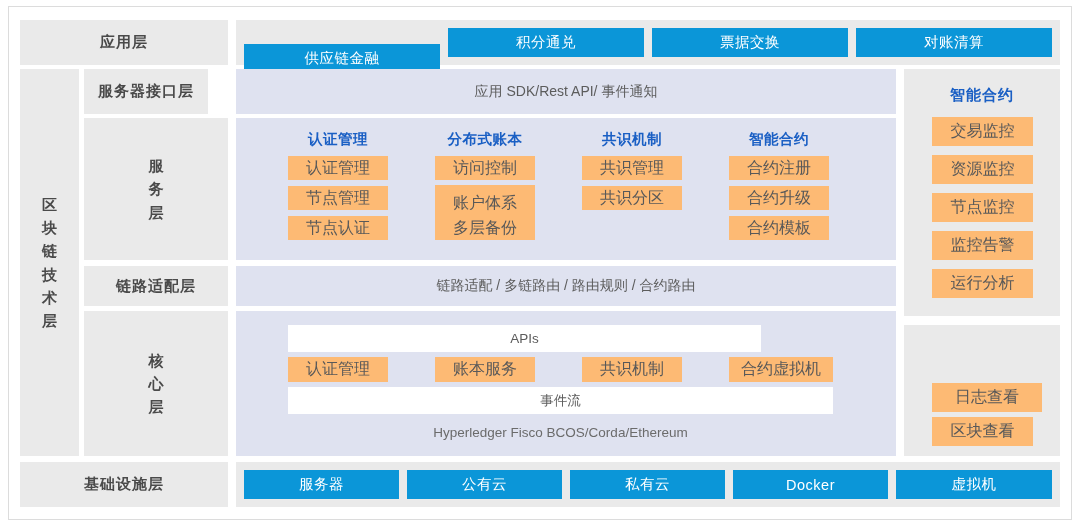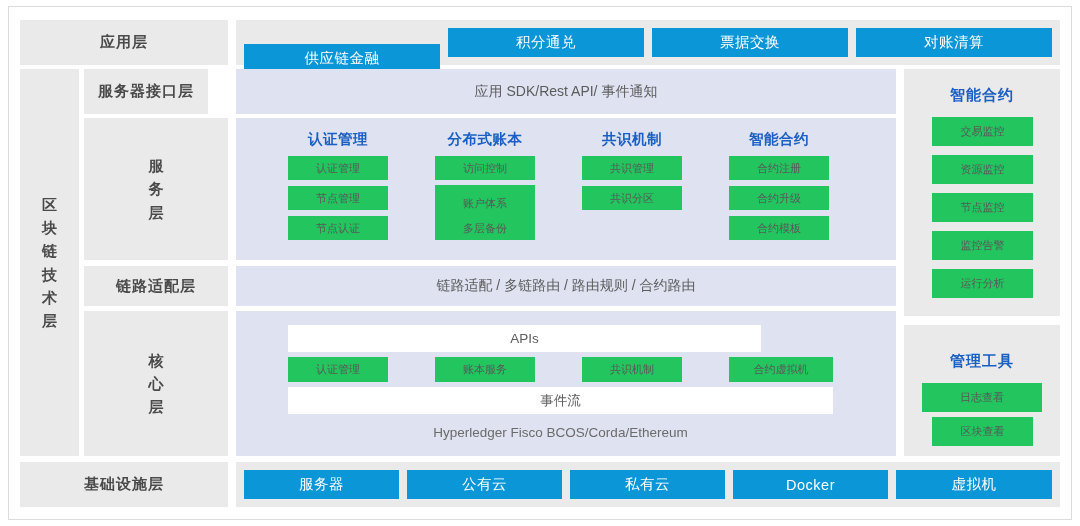--- a/index.html
+++ b/index.html
@@ -71,23 +71,23 @@
   
   .blue-btn {
     background: #0b96d8;
     color: #ffffff;
     font-size: 14.5px;
     letter-spacing: .5px;
   }
 
   
   .white-box {
-    background: #22c55e;
+    background: #fdba74;
     color: #595959;
-    font-size: 11px;
+    font-size: 16px;
   }
 
   
   .white-strip {
     background: #ffffff;
     color: #5c5c5c;
     font-size: 13.5px;
   }
 
   
@@ -277,24 +277,21 @@
     </div>
     <div class="abs white-box center" style="left:28px; top:162px; width:101px; height:29px;">
       <span>监控告警</span>
     </div>
     <div class="abs white-box center" style="left:28px; top:200px; width:101px; height:29px;">
       <span>运行分析</span>
     </div>
   </div>
 
   <div class="abs gray-panel" style="left:904px; top:325px; width:156px; height:131px;">
-    <div class="abs center" style="left:0px; top:24px; width:156px; height:24px;">
-      <span class="side-title">管理工具</span>
-    </div>
-    <div class="abs white-box center" style="left:18px; top:58px; width:120px; height:29px;">
+    <div class="abs white-box center" style="left:28px; top:58px; width:110px; height:29px;">
       <span>日志查看</span>
     </div>
     <div class="abs white-box center" style="left:28px; top:92px; width:101px; height:29px;">
       <span>区块查看</span>
     </div>
   </div>
 
   <div class="abs gray-panel center" style="left:20px; top:462px; width:208px; height:45px;">
     <span class="layer-label">基础设施层</span>
   </div>

